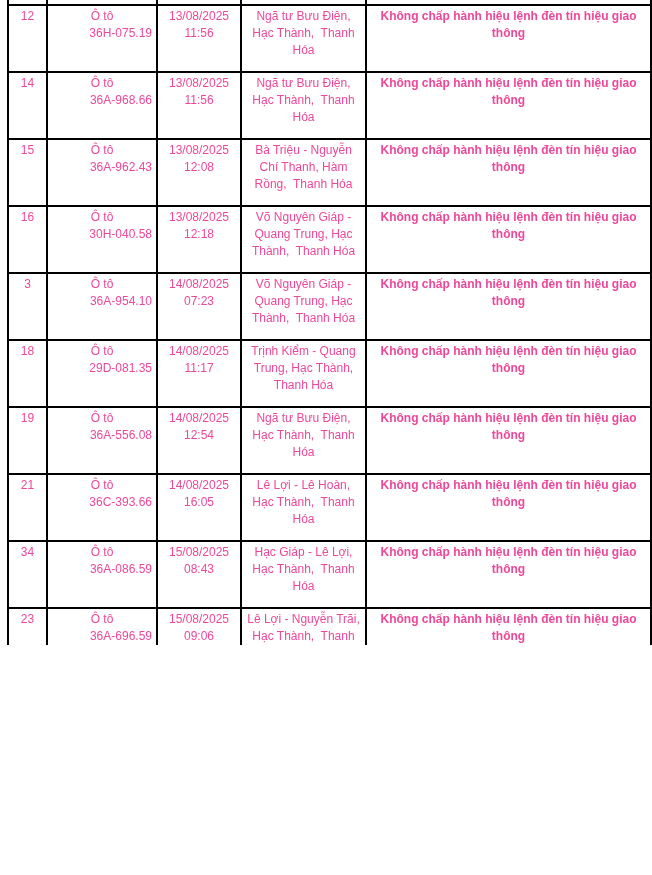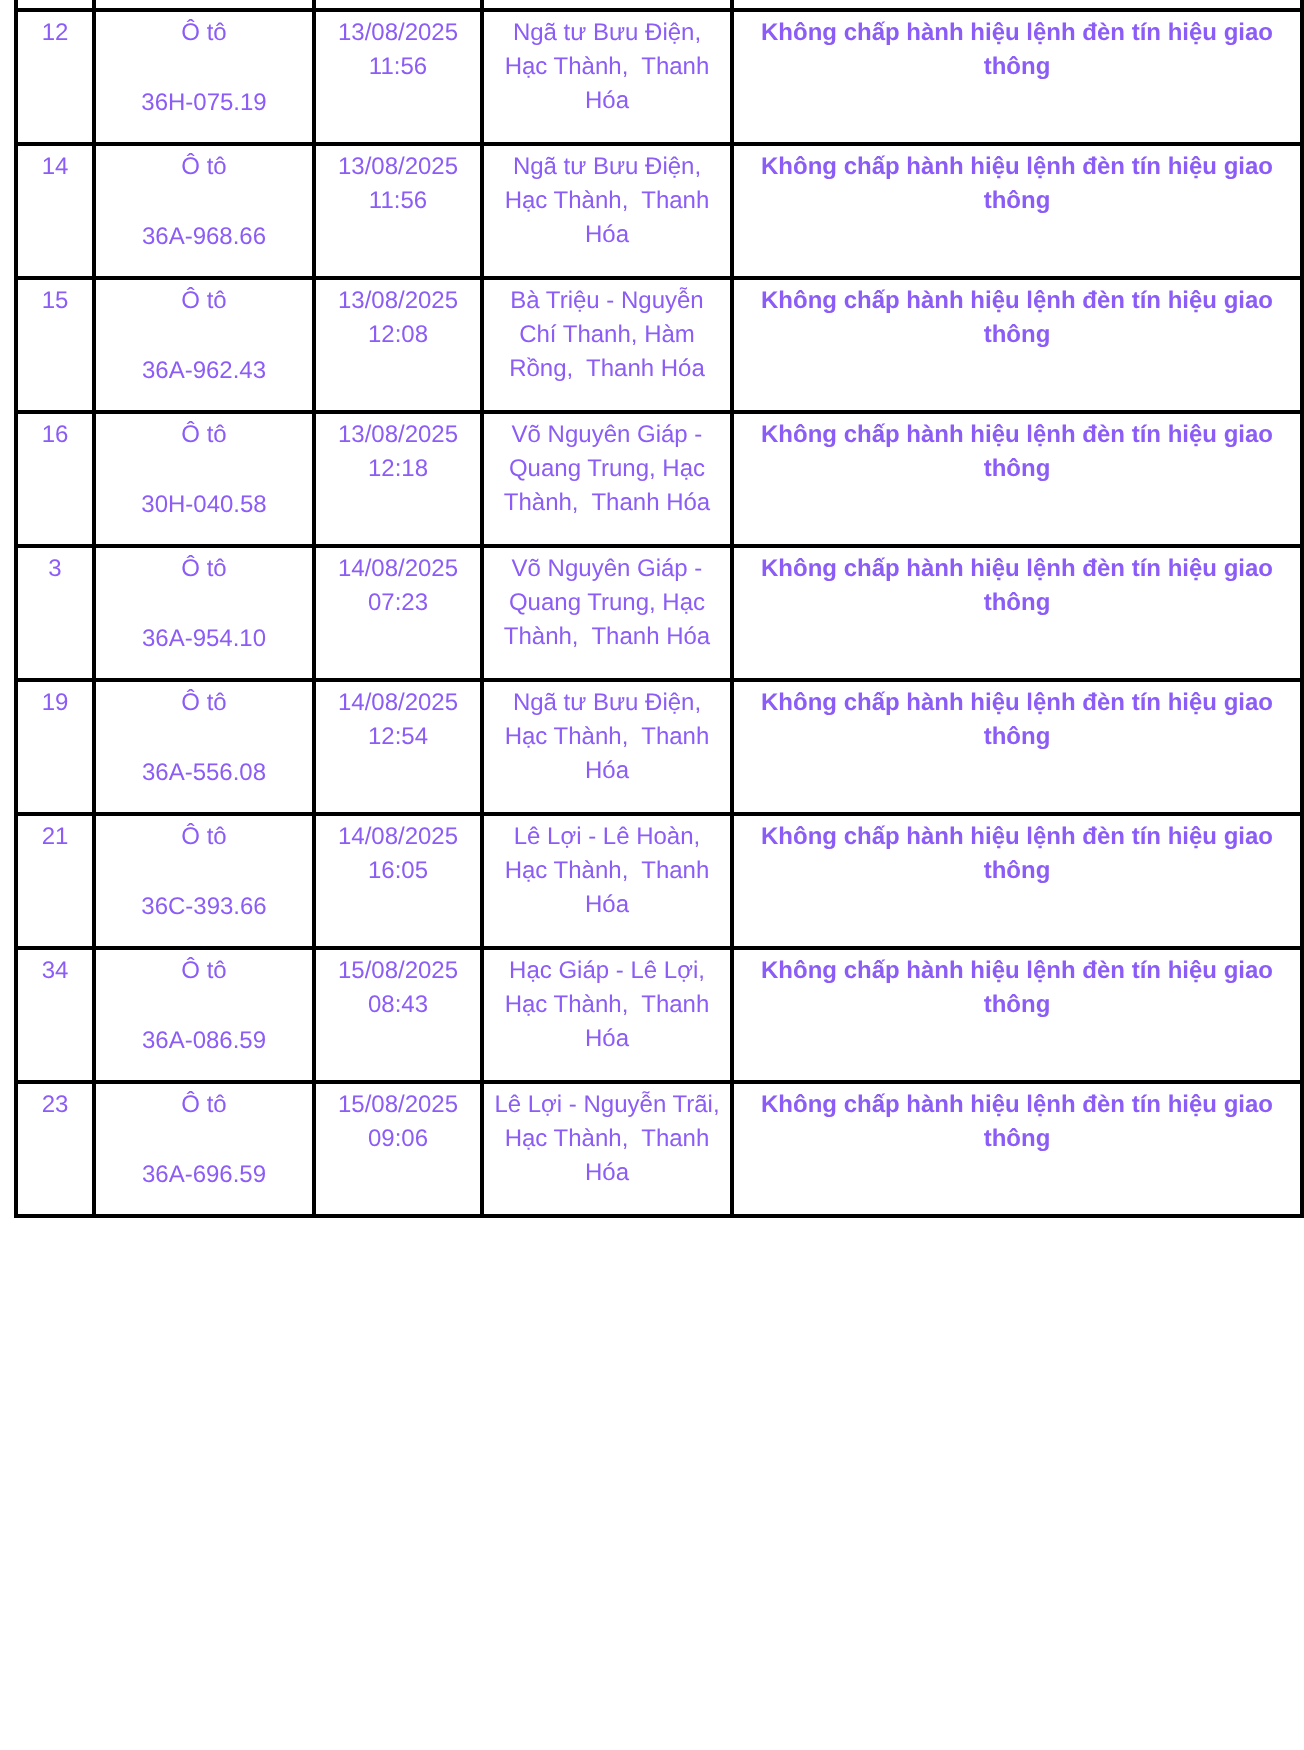--- a/index.html
+++ b/index.html
@@ -7,21 +7,21 @@
     padding: 0;
     background: #ffffff;
   }
   #screen {
     position: relative;
     width: 652px;
     height: 645px;
     background: #ffffff;
     overflow: hidden;
     font-family: "Liberation Sans", "DejaVu Sans", sans-serif;
-    color: #8b5cf6;
+    color: #ec4899;
   }
   table.violations {
     position: absolute;
     left: 7px;
     top: 0;
     width: 643px;
     border-collapse: collapse;
     table-layout: fixed;
   }
   table.violations td {
@@ -38,21 +38,22 @@
     height: 5px;
   }
   tr.sliver-row td {
     border-top: none;
     padding: 0;
   }
   tr.data-row {
     height: 67px;
   }
   td.cell-vehicle .plate {
-    margin-top: 18px;
+    margin-top: 0;
+    text-align: right;
   }
   td.cell-location {
     white-space: pre-wrap;
     padding-left: 3px;
     padding-right: 3px;
   }
   td.cell-violation {
     text-align: left;
     padding-left: 5px;
     padding-right: 2px;
@@ -154,20 +155,35 @@
         <div class="plate">36A-954.10</div>
       </td>
       <td class="cell-datetime">
         <div>14/08/2025</div>
         <div>07:23</div>
       </td>
       <td class="cell-location">Võ Nguyên Giáp - Quang Trung, Hạc Thành,  Thanh Hóa</td>
       <td class="cell-violation">Không chấp hành hiệu lệnh đèn tín hiệu giao thông</td>
     </tr>
 
+    <tr class="data-row">
+      <td class="cell-no">
+        <div>18</div>
+      </td>
+      <td class="cell-vehicle">
+        <div>Ô tô</div>
+        <div class="plate">29D-081.35</div>
+      </td>
+      <td class="cell-datetime">
+        <div>14/08/2025</div>
+        <div>11:17</div>
+      </td>
+      <td class="cell-location">Trịnh Kiểm - Quang Trung, Hạc Thành,  Thanh Hóa</td>
+      <td class="cell-violation">Không chấp hành hiệu lệnh đèn tín hiệu giao thông</td>
+    </tr>
 
     <tr class="data-row">
       <td class="cell-no">
         <div>19</div>
       </td>
       <td class="cell-vehicle">
         <div>Ô tô</div>
         <div class="plate">36A-556.08</div>
       </td>
       <td class="cell-datetime">

